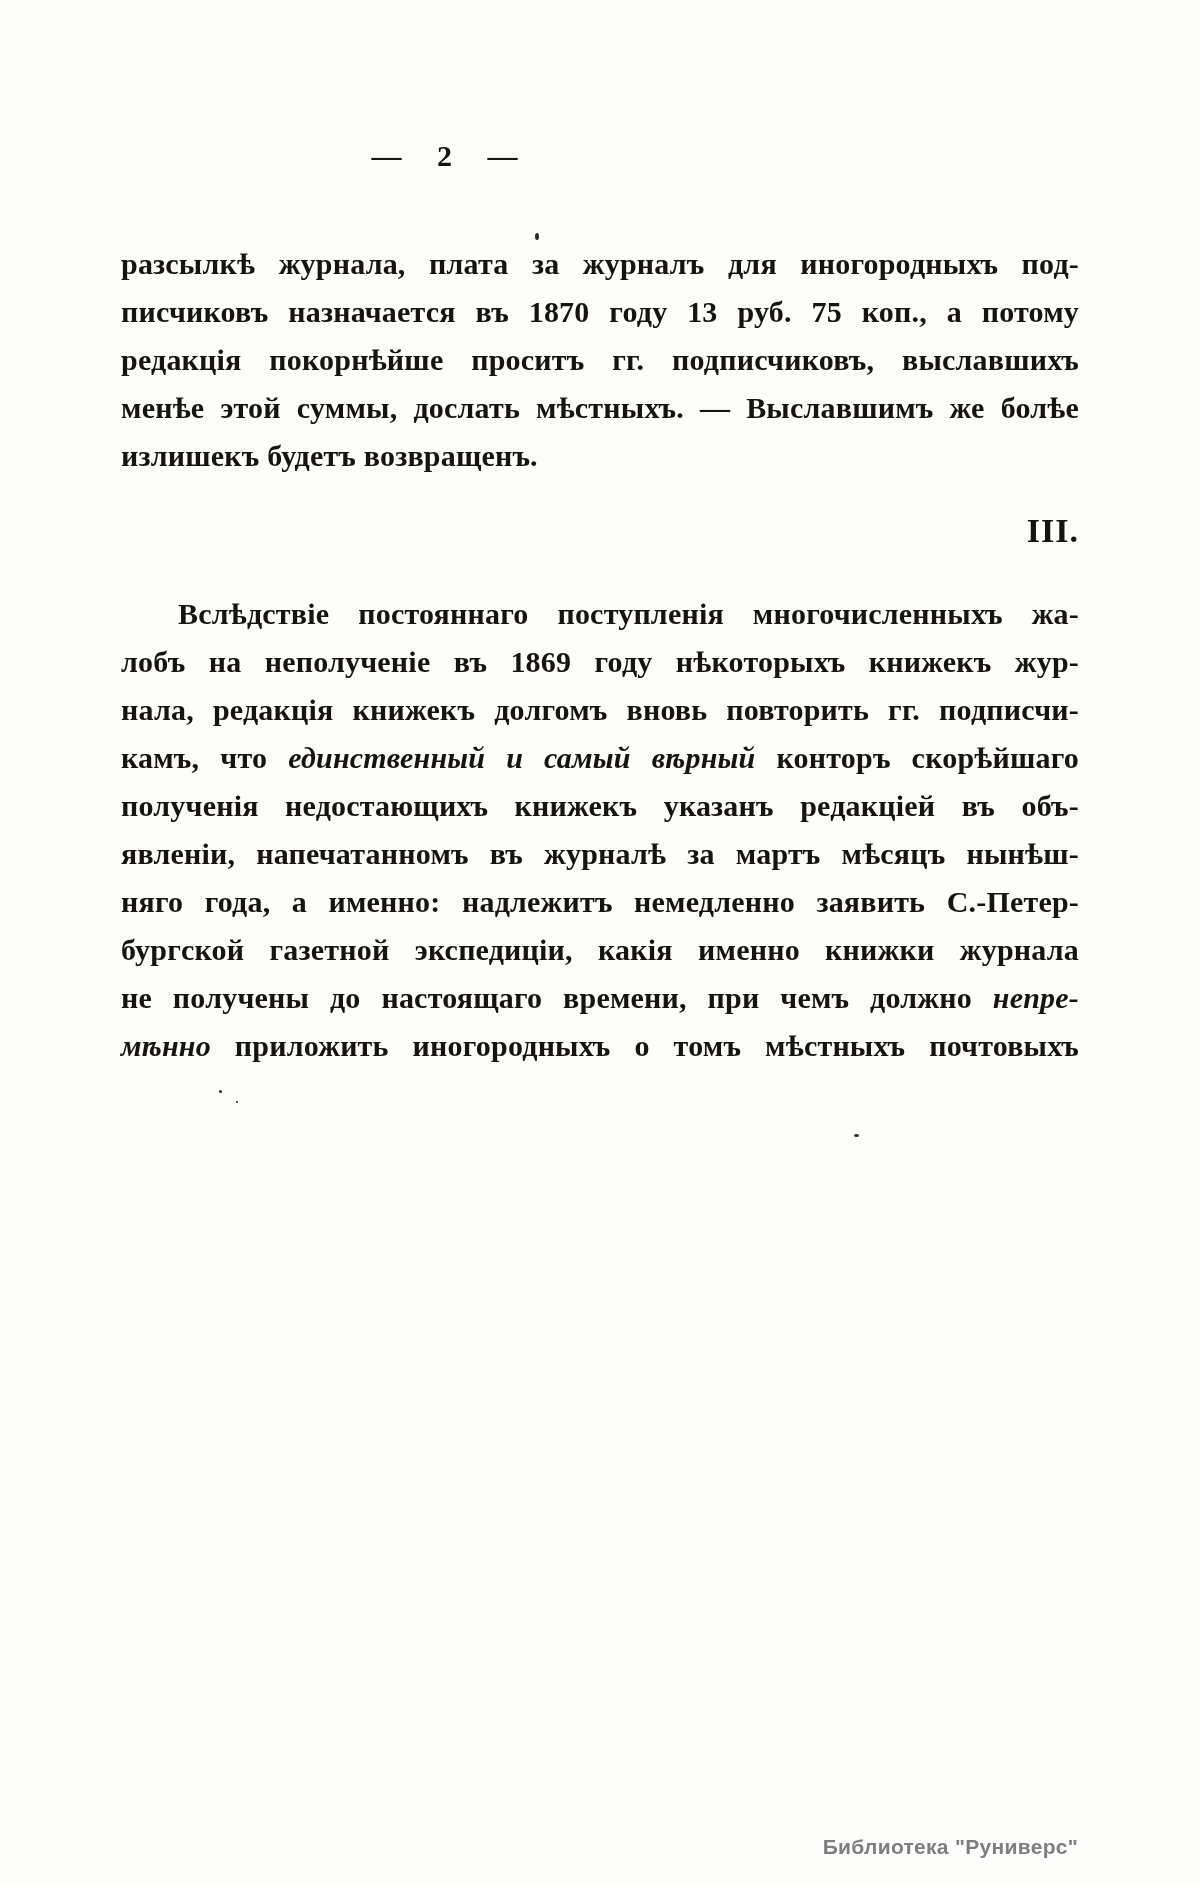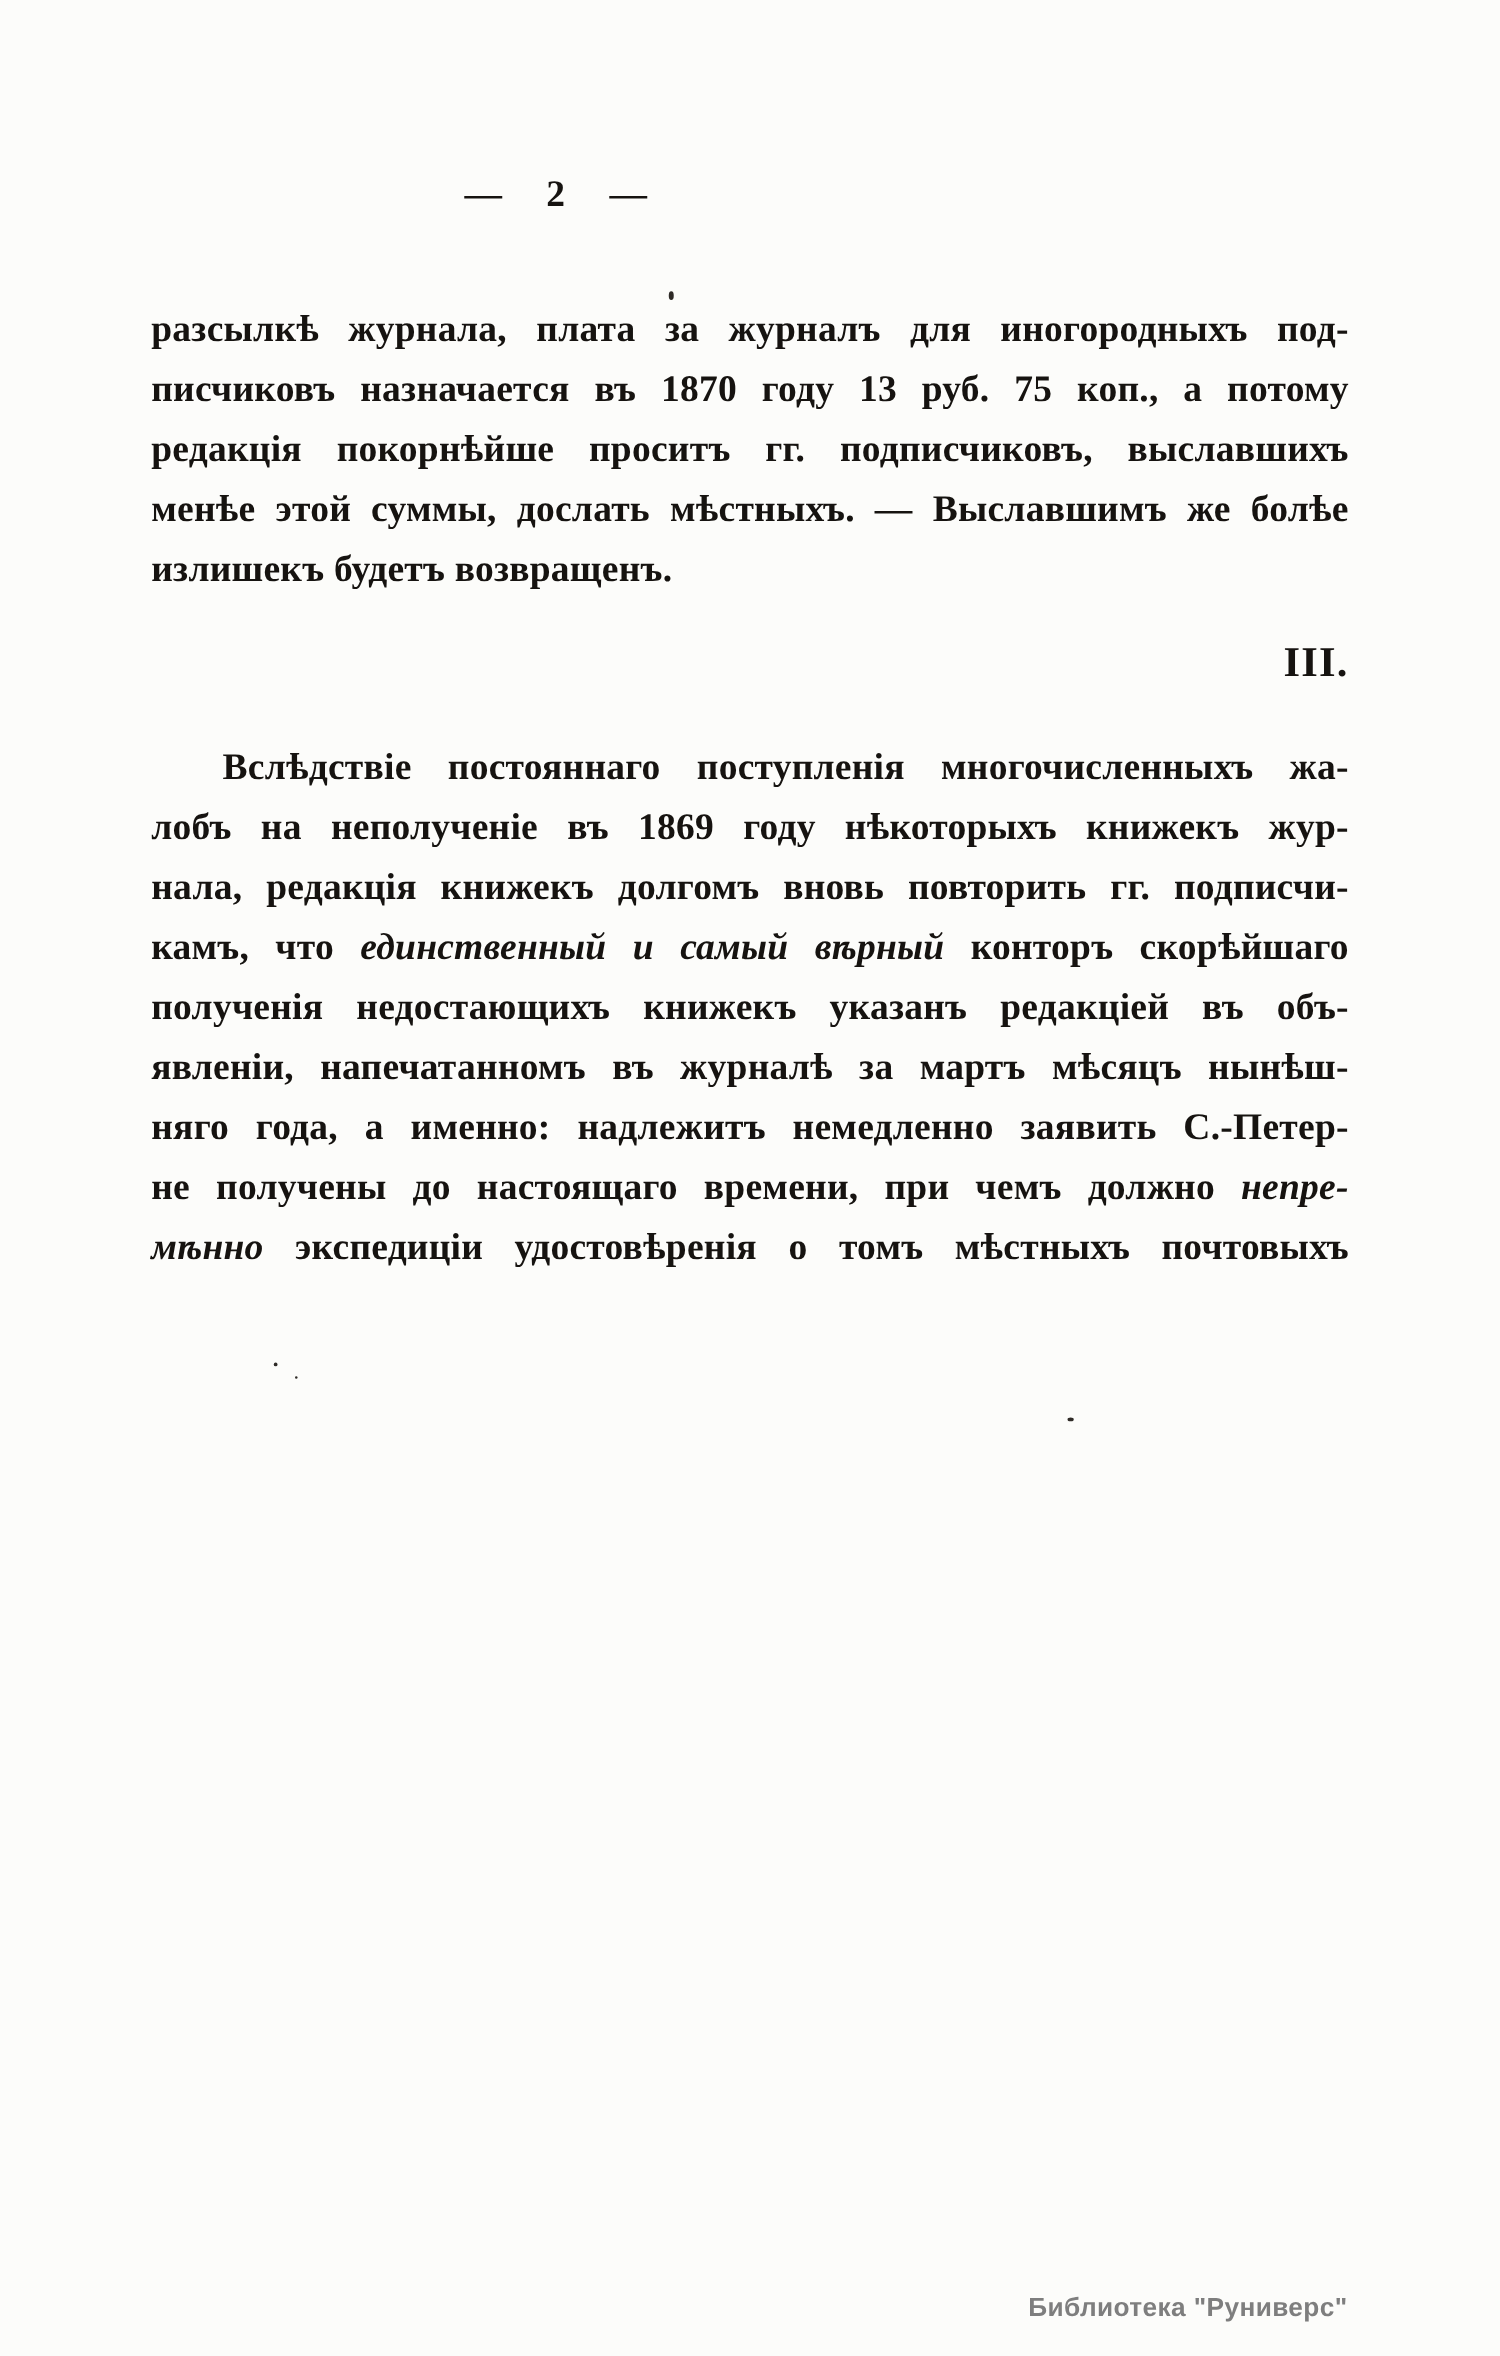--- a/index.html
+++ b/index.html
@@ -69,22 +69,23 @@
   <h3 class="heading">III.</h3>
 
   <div class="text-block" id="para-1">
       <div class="line ind"><span>Вслѣдствіе постояннаго поступленія многочисленныхъ жа-</span></div>
       <div class="line"><span>лобъ на неполученіе въ 1869 году нѣкоторыхъ книжекъ жур-</span></div>
       <div class="line"><span>нала, редакція книжекъ долгомъ вновь повторить гг. подписчи-</span></div>
       <div class="line"><span>камъ, что </span><span class="it">единственный и самый вѣрный</span><span> конторъ скорѣйшаго</span></div>
       <div class="line"><span>полученія недостающихъ книжекъ указанъ редакціей въ объ-</span></div>
       <div class="line"><span>явленіи, напечатанномъ въ журналѣ за мартъ мѣсяцъ нынѣш-</span></div>
       <div class="line"><span>няго года, а именно: надлежитъ немедленно заявить С.-Петер-</span></div>
+      <div class="line"><span>бургской газетной экспедиціи, какія именно книжки журнала</span></div>
       <div class="line"><span>не получены до настоящаго времени, при чемъ должно </span><span class="it">непре-</span></div>
-      <div class="line"><span class="it">мѣнно</span><span> экспедиціи удостовѣренія о томъ мѣстныхъ почтовыхъ</span></div>
+      <div class="line"><span class="it">мѣнно</span><span> приложить иногородныхъ о томъ мѣстныхъ почтовыхъ</span></div>
     </div>
 
   <span class="speck s1"></span>
   <span class="speck s2"></span>
   <span class="speck s3"></span>
   <span class="speck s4"></span>
 
   <div class="watermark">Библиотека "Руниверс"</div>
 
 </div>

